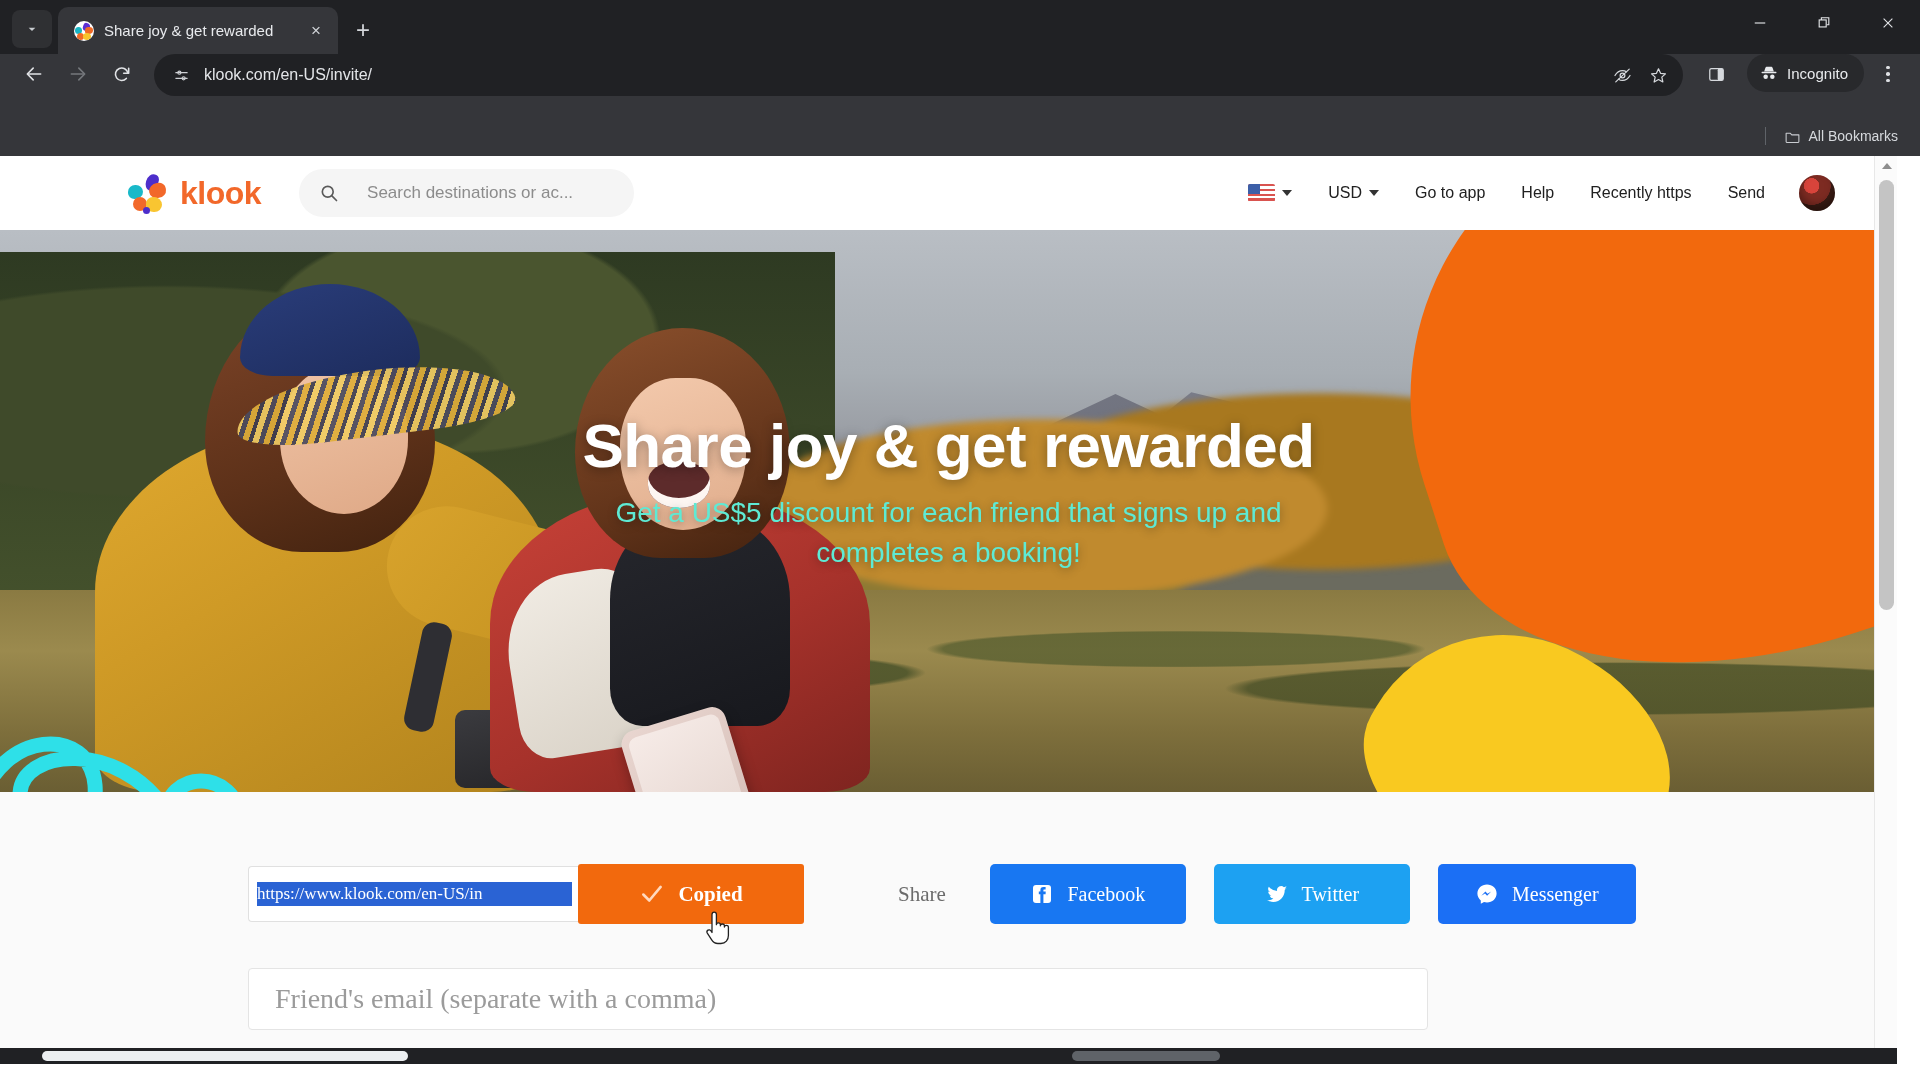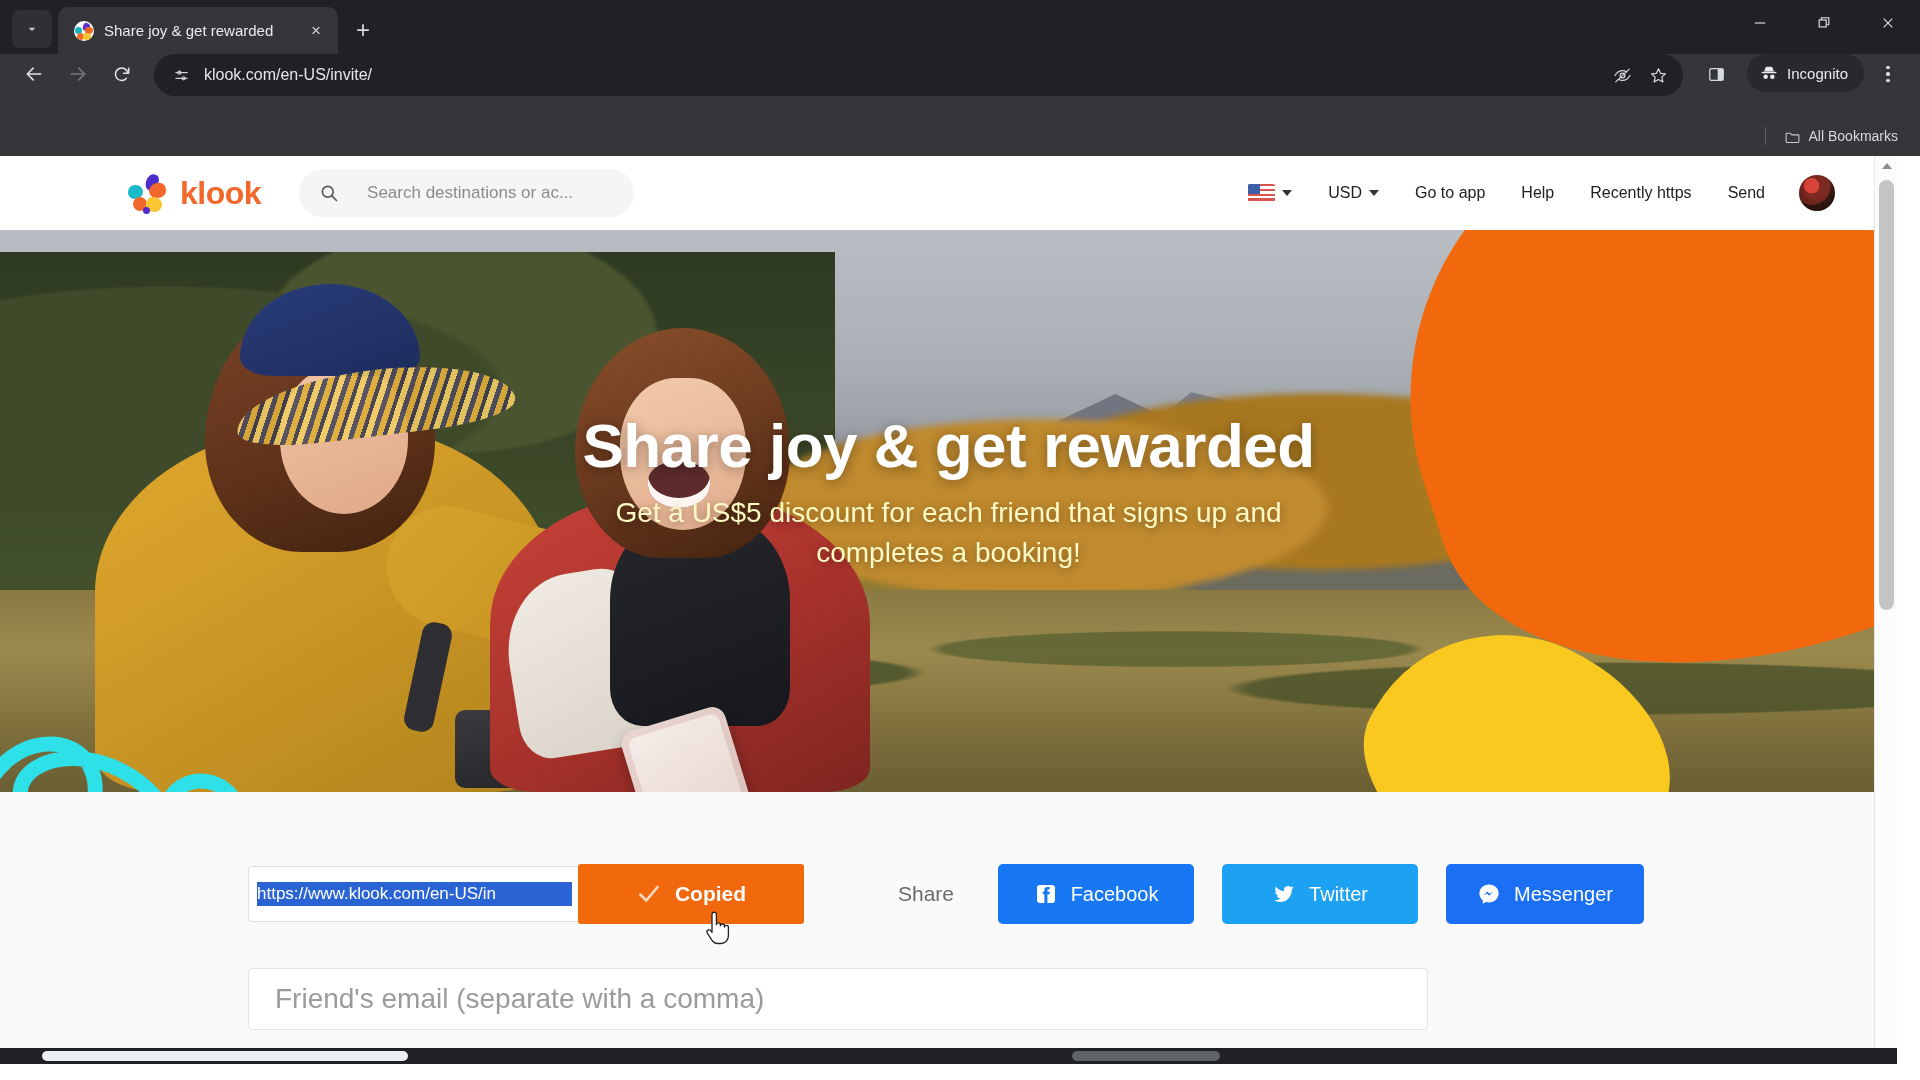--- a/index.html
+++ b/index.html
@@ -227,25 +227,25 @@
   }
   .yellow-blob {
     position: absolute; right: 230px; bottom: -96px; width: 300px; height: 250px;
     background: #f9c920; border-radius: 52% 48% 44% 56% / 60% 40% 62% 38%;
     transform: rotate(30deg);
   }
   .hero-copy { position: absolute; inset: 0; display: flex; flex-direction: column;
     align-items: center; justify-content: center; padding-bottom: 40px; z-index: 5; }
   .hero-title { color: #fff; font-size: 62px; font-weight: bold; letter-spacing: -0.5px;
     text-shadow: 0 2px 12px rgba(0,0,0,.35); }
-  .hero-sub { color: #fef9c3; font-size: 28px; line-height: 1.42; text-align: center;
+  .hero-sub { color: #5eead4; font-size: 28px; line-height: 1.42; text-align: center;
     margin-top: 12px; max-width: 680px; text-shadow: 0 2px 10px rgba(0,0,0,.38); }
 
   
-  .share-panel { background: #fafafa; padding: 72px 0 0 0; }
+  .share-panel { background: #fafafa; padding: 72px 0 0 0; font-family: Liberation Serif, serif; }
   .share-row { display: flex; align-items: center; padding-left: 248px; gap: 0; }
   .linkbox {
     width: 330px; height: 56px; background: #fff; border: 1px solid #e0e0e0;
     border-right: none; border-radius: 4px 0 0 4px; display: flex; align-items: center;
     padding: 0 6px 0 8px; overflow: hidden;
   }
   .linksel {
     background: #2a63d4; color: #ffffff; font-size: 17px; white-space: nowrap;
     overflow: hidden; padding: 2px 0; display: block; width: 100%;
   }

